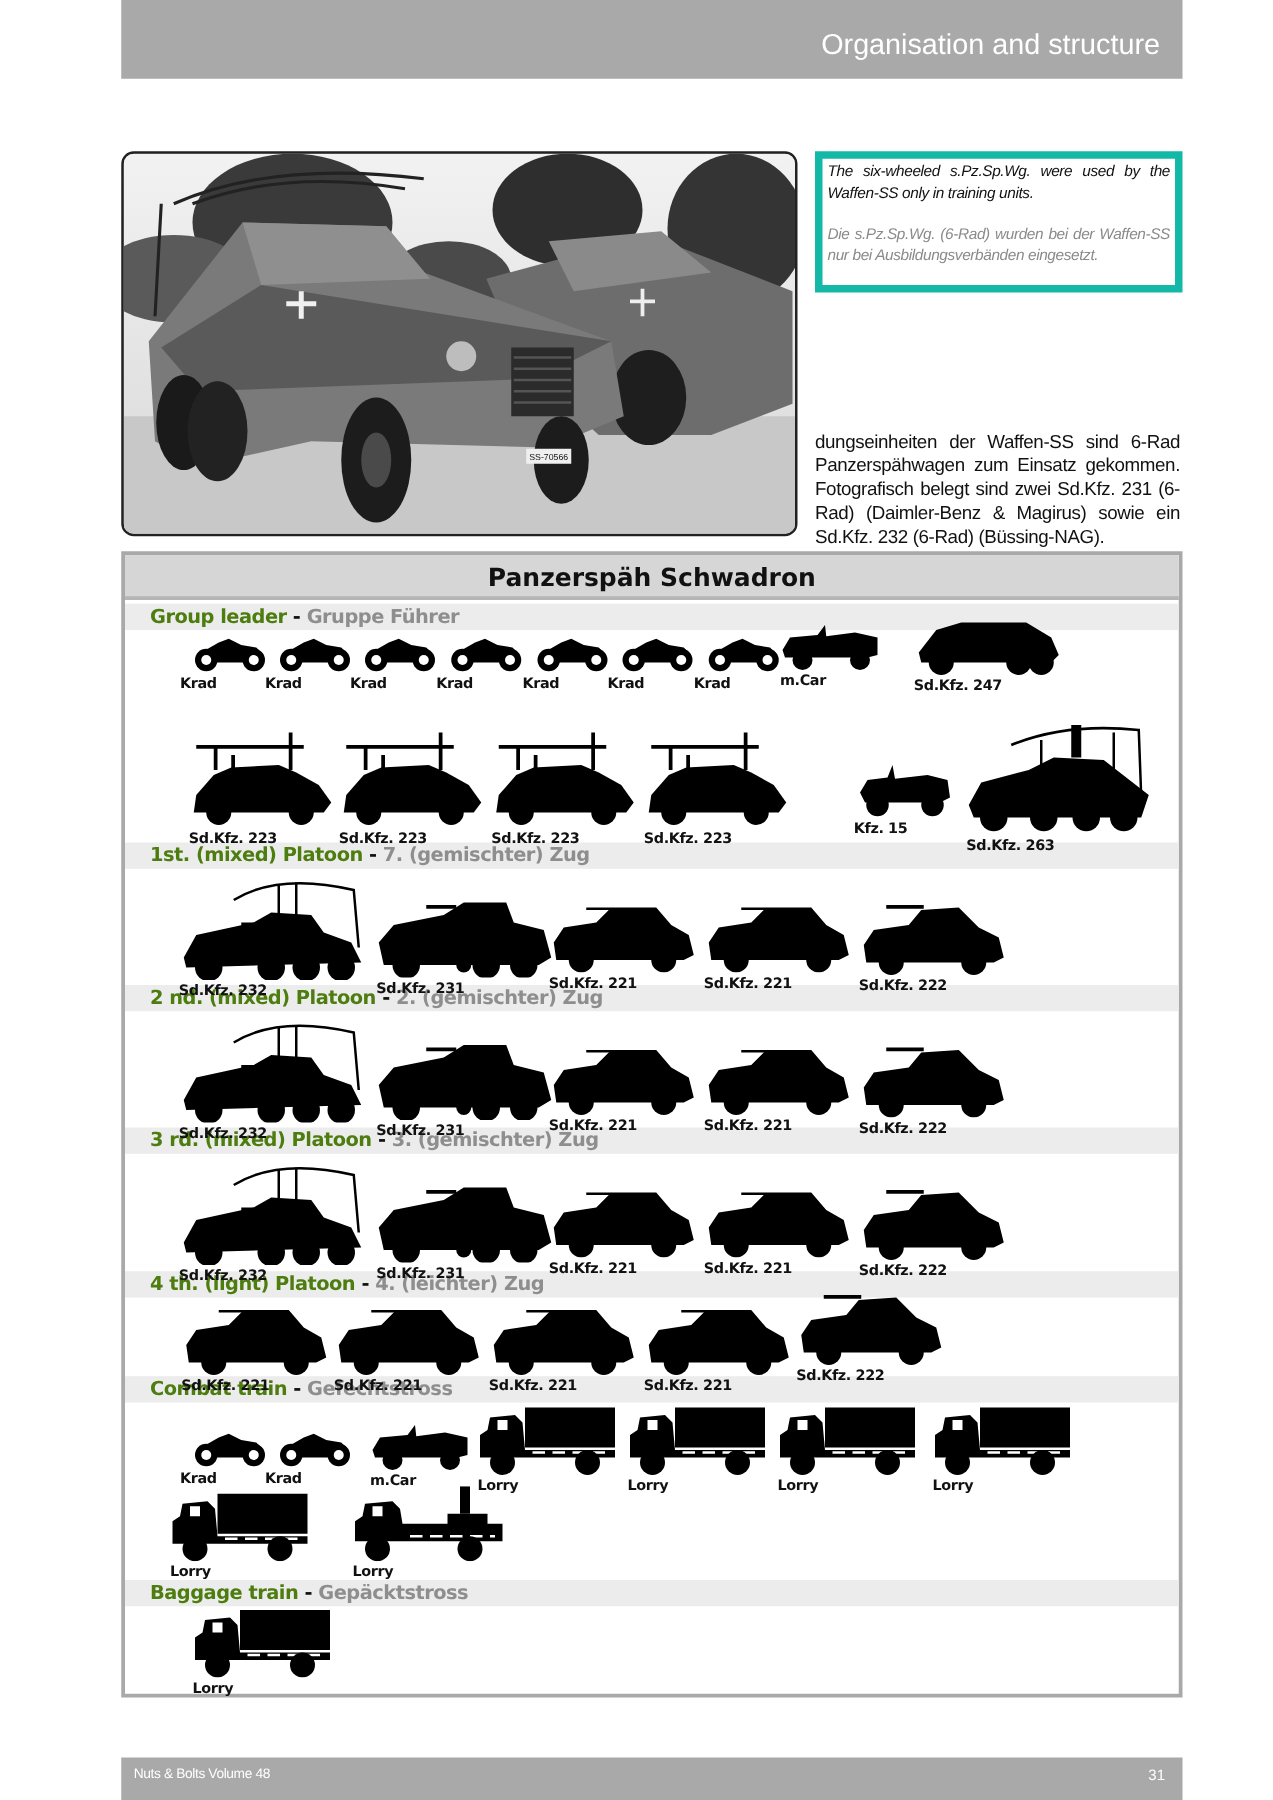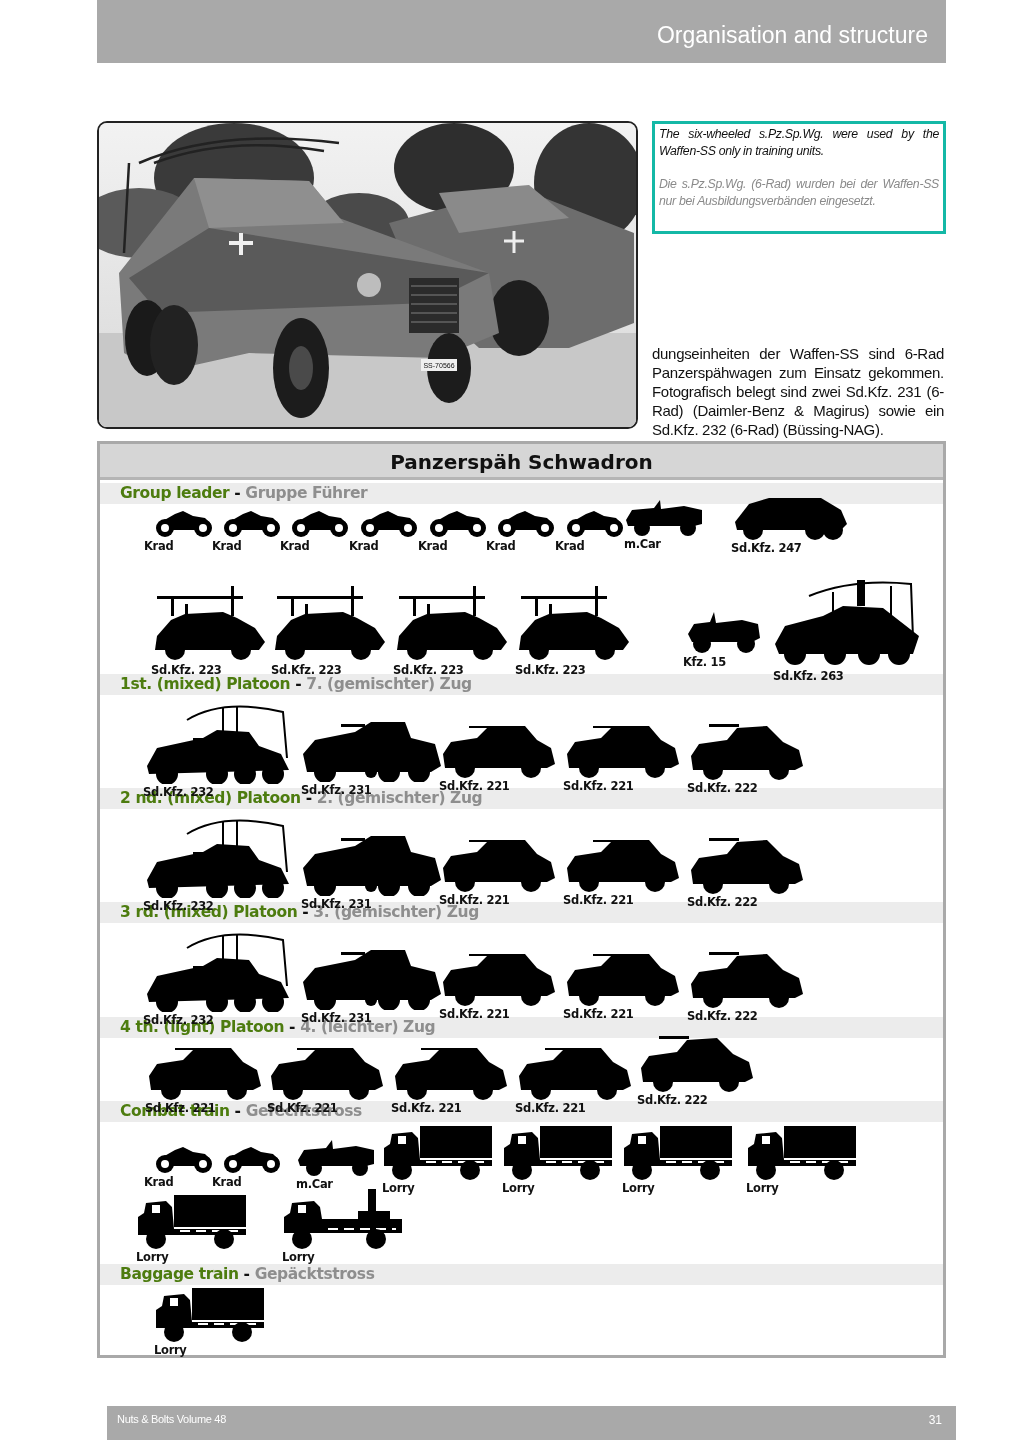--- a/index.html
+++ b/index.html
@@ -4,40 +4,40 @@
 <style>
   * { box-sizing: border-box; margin: 0; padding: 0; }
   html, body { width: 1018px; height: 1440px; background: #ffffff; overflow: hidden; }
   body { position: relative; font-family: "Liberation Sans", sans-serif; color: #111; }
 
   .header-bar { position: absolute; left: 97px; top: 0; width: 849px; height: 63px; background: #a9a9a9; }
   .header-title { position: absolute; right: 18px; top: 22px; color: #fff; font-size: 23px; font-family: "Liberation Sans", sans-serif; font-weight: normal; }
 
   .photo { position: absolute; left: 97px; top: 121px; width: 541px; height: 308px; border: 2px solid #222; border-radius: 10px; overflow: hidden; background: #cfcfcf; }
 
-  .caption-box { position: absolute; left: 652px; top: 121px; width: 294px; height: 113px; border: 3px solid #14b8a6; padding: 2px 4px; font-style: italic; font-size: 12.3px; line-height: 17px; text-align: justify; letter-spacing: -0.3px; }
+  .caption-box { position: absolute; left: 652px; top: 121px; width: 294px; height: 113px; border: 6px solid #14b8a6; padding: 2px 4px; font-style: italic; font-size: 12.3px; line-height: 17px; text-align: justify; letter-spacing: -0.3px; }
   .caption-en { color: #111; }
   .caption-de { color: #8a8a8a; margin-top: 16px; }
 
   .body-text { position: absolute; left: 652px; top: 306px; width: 292px; font-size: 15px; line-height: 19px; text-align: justify; letter-spacing: -0.3px; color: #111; margin-top: 38px; }
 
   .orbat { position: absolute; left: 97px; top: 441px; width: 849px; height: 917px; border: 3px solid #a9a9a9; background: #fff; }
   .orbat-title { height: 36px; background: #d6d6d6; border-bottom: 3px solid #b5b5b5; text-align: center; font-family: "DejaVu Sans", sans-serif; font-weight: bold; font-size: 20px; line-height: 36px; color: #111; }
 
   .sec-bar { position: absolute; left: 0; width: 843px; height: 21px; background: #ececec; font-family: "DejaVu Sans", sans-serif; font-weight: bold; font-size: 15.5px; line-height: 21px; padding-left: 20px; letter-spacing: -0.4px; }
   .sec-bar .en { color: #4d7c0f; }
   .sec-bar .sep { color: #111; }
   .sec-bar .de { color: #8e8e8e; }
   .sec-bar .right { position: absolute; right: 14px; top: 0; }
 
   .veh { position: absolute; }
   .veh svg { display: block; margin: 0 auto; }
   .veh .lbl { font-family: "DejaVu Sans", sans-serif; font-weight: bold; font-size: 11.5px; color: #111; white-space: nowrap; letter-spacing: -0.3px; margin-top: 1px; }
 
-  .footer-bar { position: absolute; left: 107px; top: 1406px; width: 849px; height: 34px; background: #a9a9a9; }
+  .footer-bar { position: absolute; left: 97px; top: 1406px; width: 849px; height: 34px; background: #a9a9a9; }
   .footer-left { position: absolute; left: 10px; top: 7px; font-size: 11px; color: #fff; letter-spacing: -0.3px; }
   .footer-right { position: absolute; right: 14px; top: 7px; font-size: 12px; color: #fff; }
 </style>
 </head>
 <body>
 
 <div class="header-bar">
   <div class="header-title">Organisation and structure</div>
 </div>
 

